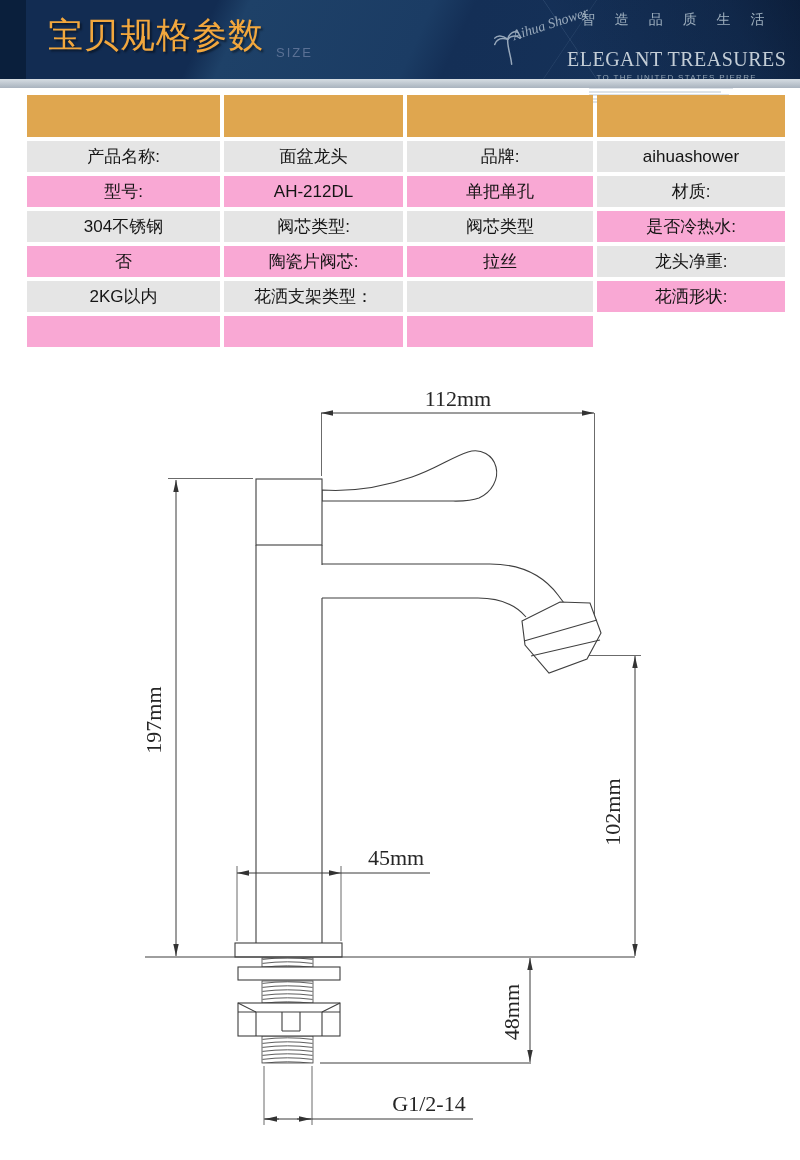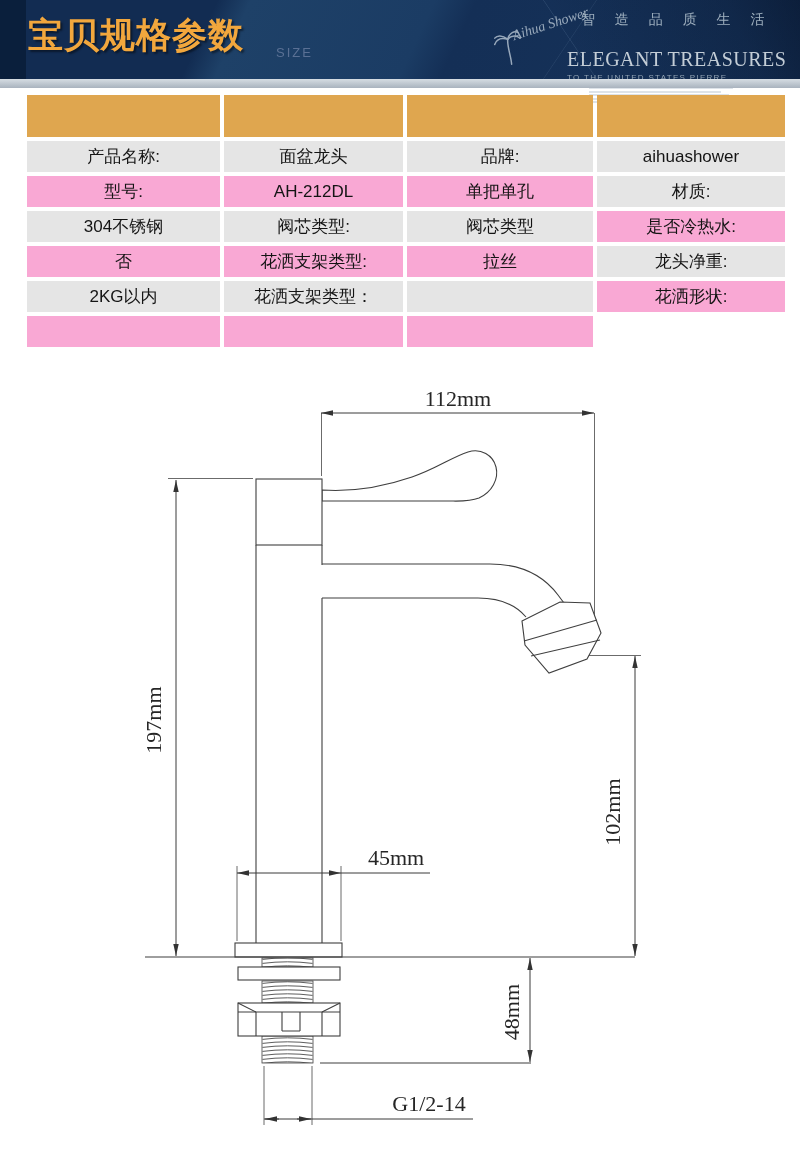--- a/index.html
+++ b/index.html
@@ -16,35 +16,35 @@
       linear-gradient(115deg, #122c52 0%, #122c52 26%, #1e4168 30%, #1b3c64 52%, #142f56 57%, #16335a 100%);
   }
   .banner-left-strip{position:absolute;left:0;top:0;width:26px;height:79px;background:#0a1f3c;}
   .banner-seams{
     position:absolute;left:400px;top:0;width:340px;height:79px;pointer-events:none;
     background:
       linear-gradient(56deg, transparent calc(50% - .7px), rgba(160,190,220,.14) 50%, transparent calc(50% + .7px)),
       linear-gradient(-56deg, transparent calc(50% - .7px), rgba(160,190,220,.10) 50%, transparent calc(50% + .7px));
   }
   .banner-title{
-    position:absolute;left:28px;top:12px;font-size:35px;font-weight:bold;
+    position:absolute;left:48px;top:12px;font-size:35px;font-weight:normal;
     color:#f2a73d;letter-spacing:1px;text-shadow:2px 2px 2px rgba(0,0,0,.45);white-space:nowrap;
   }
   .size-label{position:absolute;left:276px;top:45px;font-size:13px;color:#5a7094;letter-spacing:2px;}
   .logo{position:absolute;left:492px;top:4px;width:96px;height:62px;transform:rotate(-18deg);opacity:.8;}
   .logo-script{
     position:absolute;left:22px;top:16px;font-family:"Liberation Serif",serif;font-style:italic;
     font-size:14px;color:#b9c7d4;white-space:nowrap;
   }
   .logo-reg{position:absolute;left:108px;top:8px;font-size:7px;color:#b9c7d4;}
   .palm{position:absolute;left:0;top:18px;}
   .slogans{position:absolute;left:567px;top:11px;}
   .slogan-cn{font-size:14px;letter-spacing:8px;color:#9fb0bf;white-space:nowrap;text-align:center;}
   .slogan-en{font-family:"Liberation Serif",serif;font-size:20px;letter-spacing:.5px;color:#c3cdd6;margin-top:19px;white-space:nowrap;}
-  .slogan-sub{font-size:8px;letter-spacing:1.3px;color:#93a4b4;margin-top:2px;white-space:nowrap;}
+  .slogan-sub{font-size:8px;letter-spacing:1.3px;color:#93a4b4;margin-top:2px;white-space:nowrap;text-align:center;}
   .fineprint{margin-top:5px;margin-left:22px;width:150px;}
   .fineprint div{height:2px;background:rgba(150,168,186,.32);margin-bottom:1.5px;}
   .gray-strip{position:absolute;top:79px;left:0;width:800px;height:9px;
     background:linear-gradient(to bottom,#d6dde3,#a9b3be);}
   
   .spec-table{
     position:absolute;left:27px;top:95px;width:758px;
     display:grid;grid-template-columns:193px 179px 186px 188px;gap:4px;
     font-size:17px;color:#141414;font-weight:500;border-radius:9px;
   }
@@ -110,21 +110,21 @@
   <div class="cell dark">AH-212DL</div>
   <div class="cell dark">单把单孔</div>
 
   <div class="cell light">材质:</div>
   <div class="cell light">304不锈钢</div>
   <div class="cell light">阀芯类型:</div>
   <div class="cell light">阀芯类型</div>
 
   <div class="cell dark">是否冷热水:</div>
   <div class="cell dark">否</div>
-  <div class="cell dark">花洒支架类型:</div>
+  <div class="cell dark">陶瓷片阀芯:</div>
   <div class="cell dark">拉丝</div>
 
   <div class="cell light">龙头净重:</div>
   <div class="cell light">2KG以内</div>
   <div class="cell light">花洒支架类型：</div>
   <div class="cell light"></div>
 
   <div class="cell dark">花洒形状:</div>
   <div class="cell dark"></div>
   <div class="cell dark"></div>

